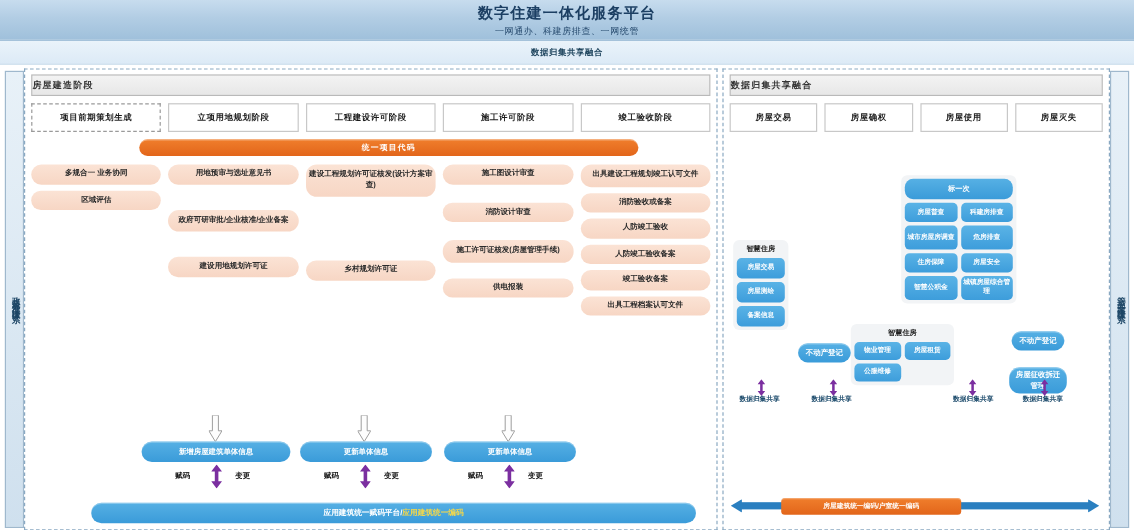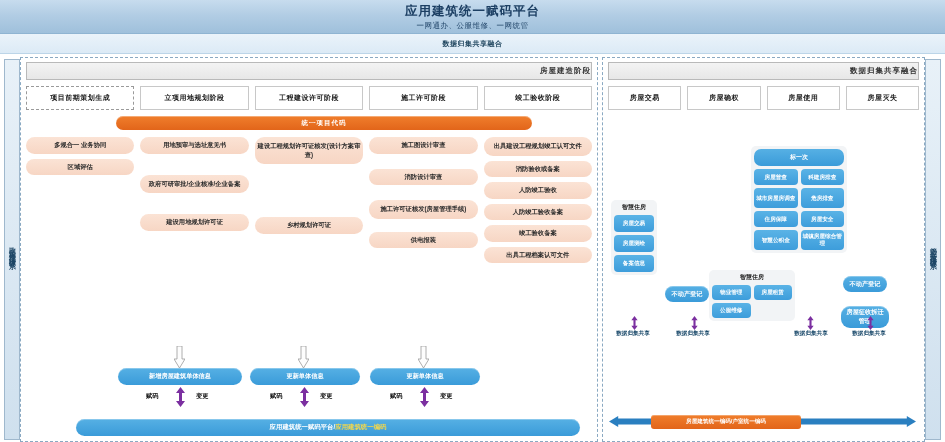--- a/index.html
+++ b/index.html
@@ -57,21 +57,21 @@
     padding:4px 5px 3px 5px;
     position:relative;
     display:flex; flex-direction:column;
   }
   .panel.left { width: 578px; }
   .panel.right { flex:1; }
 
   .panel-head {
     border:1px solid #b9b9b9;
     background: linear-gradient(180deg,#f3f3f3,#e7e7e7);
-    text-align:right;
+    text-align:left;
     font-size:7.5px; font-weight:bold; color:#333;
     padding:3px 0; letter-spacing:1px;
     margin-bottom:6px;
   }
   .stage-row { display:flex; gap:6px; }
   .stage-box {
     flex:1;
     border:1px solid #c8c8c8;
     background:#fff;
     text-align:center;
@@ -163,22 +163,22 @@
 
   .share-bar {
     position:absolute; bottom:14px; left:6px; right:8px; height:11px;
     display:flex; align-items:center;
   }
 </style>
 </head>
 <body>
 
 <div class="header">
-  <div class="header-title">应用建筑统一赋码平台</div>
-  <div class="header-sub">一网通办、公服维修、一网统管</div>
+  <div class="header-title">数字住建一体化服务平台</div>
+  <div class="header-sub">一网通办、科建房排查、一网统管</div>
 </div>
 
 <div class="databar">
   <span>数据归集共享融合</span>
 </div>
 
 <div class="body-wrap">
 
   <div class="vband">
     <div class="vband-txt">政策标准保障体系</div>

